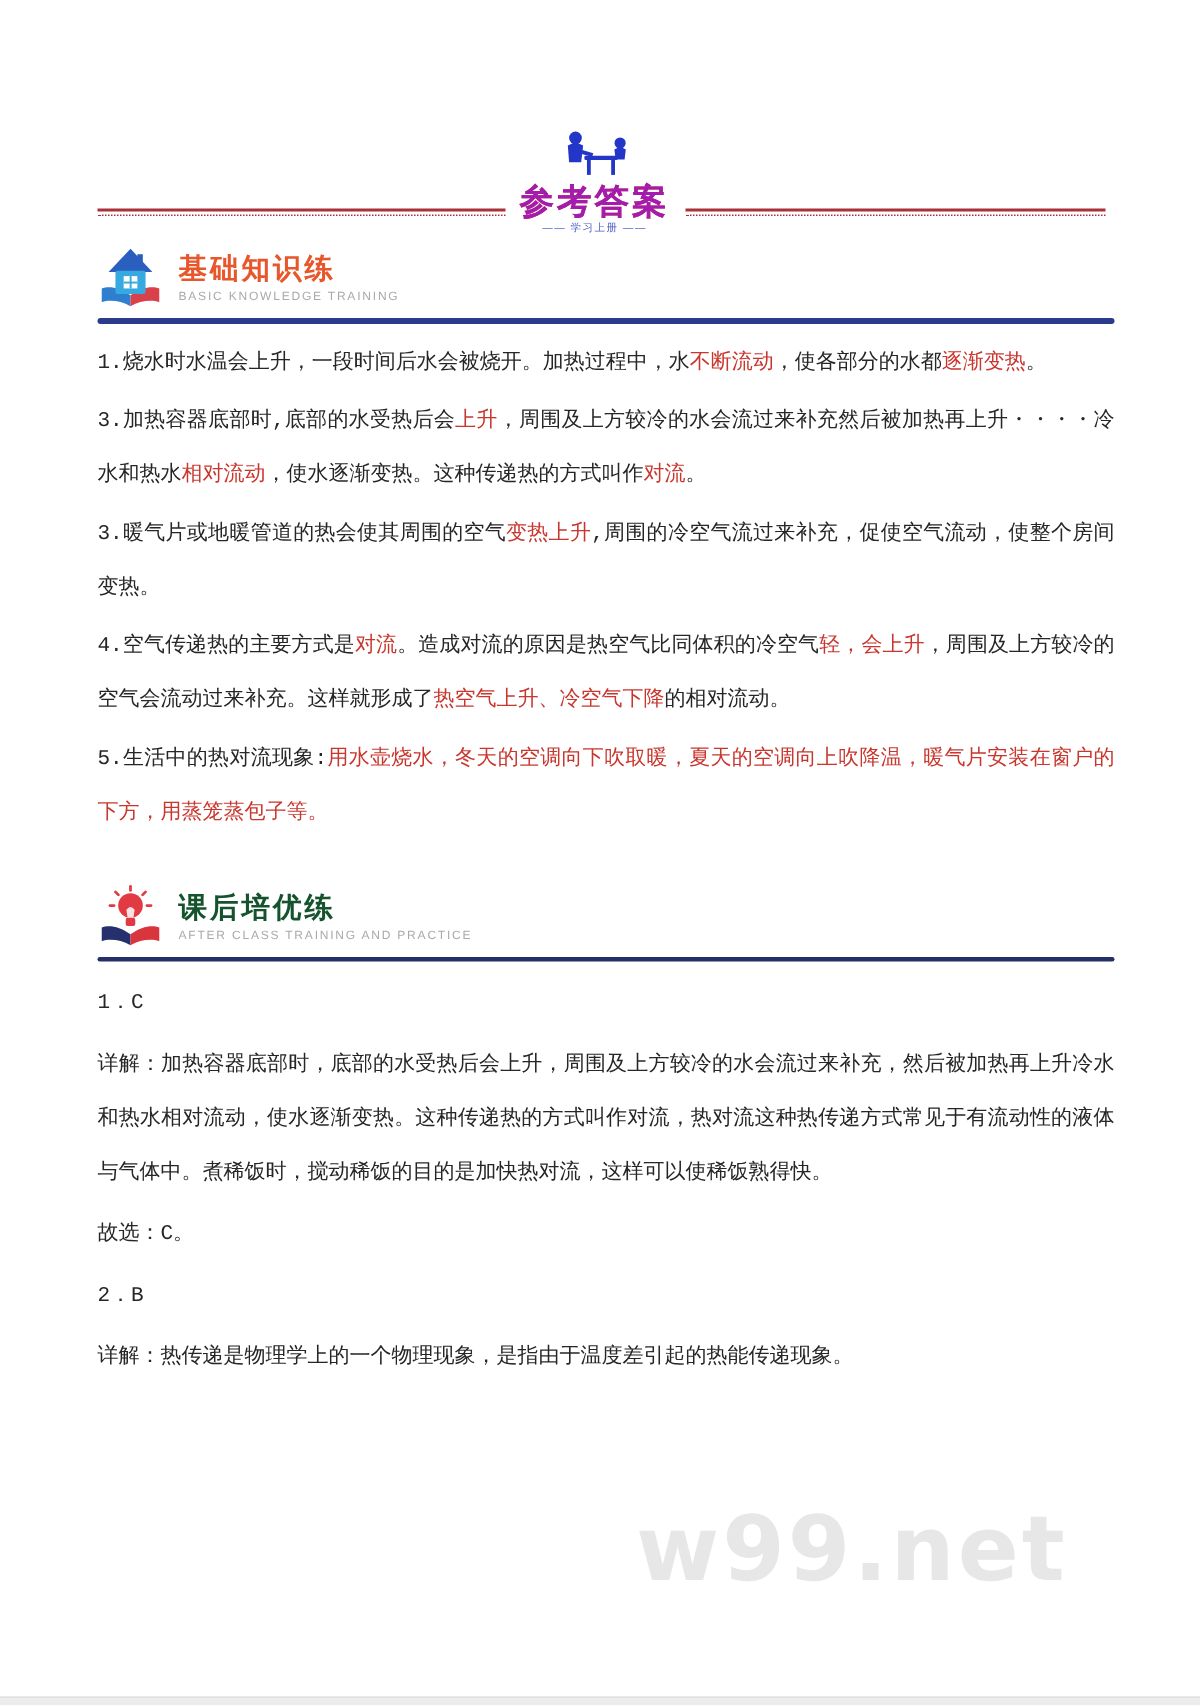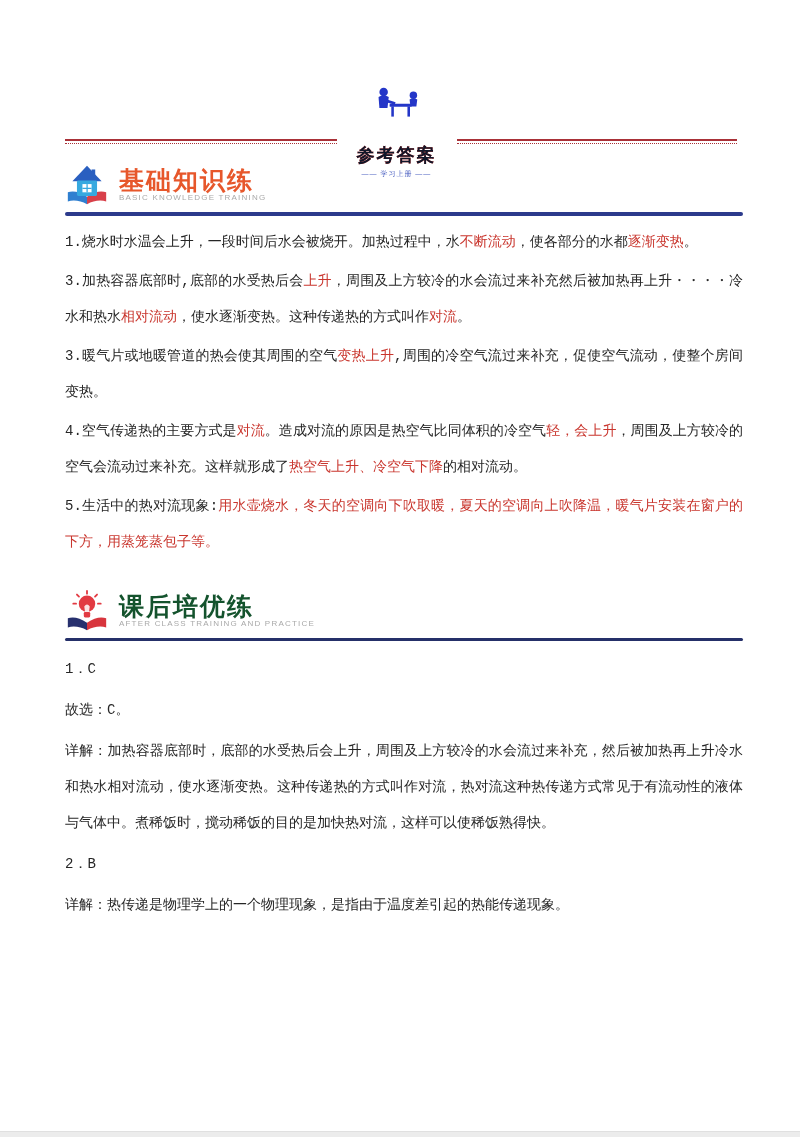--- a/index.html
+++ b/index.html
@@ -13,32 +13,32 @@
   
   .hdr{position:absolute;top:0;left:0;width:100%;height:160px;}
   .hdr-line{position:absolute;top:139px;height:2px;
     border-top:2px solid #a93138;border-bottom:1px dotted #a93138;}
   .hdr-line-left{left:65px;width:272px;}
   .hdr-line-right{left:457px;width:280px;}
   .hdr-center{position:absolute;left:50%;top:86px;transform:translateX(-52%);
     display:flex;flex-direction:column;align-items:center;width:180px;}
   .hdr-icon{width:52px;height:34px;}
   .hdr-title{font-family:"Liberation Sans","DejaVu Sans",sans-serif;
-    font-weight:bold;font-size:18px;line-height:28px;letter-spacing:2px;
-    color:#0f172a;text-shadow:0 0 .4px #e8281e;margin-top:21px;}
+    font-weight:bold;font-size:23px;line-height:28px;letter-spacing:2px;
+    color:#a21caf;text-shadow:0 0 .4px #e8281e;}
   .hdr-sub{margin-top:1px;font-family:"Liberation Sans",sans-serif;
     font-size:7px;line-height:8px;color:#4a5fc1;letter-spacing:1px;}
   
   .content{position:absolute;top:160px;left:65px;width:678px;}
   
   .badge{display:flex;align-items:center;gap:10px;height:46px;margin-top:2px;}
   .badge-icon{width:44px;height:42px;flex:0 0 auto;}
   .badge-text{display:flex;flex-direction:column;}
   .badge-title{font-family:"Liberation Sans","DejaVu Sans",sans-serif;
-    font-weight:bold;font-size:25px;line-height:26px;letter-spacing:2px;}
+    font-weight:bold;font-size:19px;line-height:26px;letter-spacing:2px;}
   .badge-title-1{color:#e7572b;}
   .badge-title-2{color:#14532d;}
   .badge-sub{font-family:"Liberation Sans",sans-serif;font-size:8px;
     line-height:10px;color:#a9a9a9;letter-spacing:1.2px;}
   .divider{height:3.5px;margin-top:4px;border-radius:2px;}
   .divider-1{background:#2c3a8c;}
   .divider-2{background:#253069;}
   
   .paras{margin-top:8px;}
   .paras-2{margin-top:10px;}
@@ -128,24 +128,25 @@
           </g>
         </svg>
         <div class="badge-text">
           <div class="badge-title badge-title-2">课后培优练</div>
           <div class="badge-sub">AFTER CLASS TRAINING AND PRACTICE</div>
         </div>
       </div>
       <div class="divider divider-2"></div>
       <div class="paras paras-2">
           <div class="para"><span class="seg-body">1．C</span></div>
+          <div class="para"><span class="seg-body">详解：加热容器底部时，底部的水受热后会上升，周围及上方较冷的水会流过来补充，然后被加热再上升冷水和热水相对流动，使水逐渐变热。这种传递热的方式叫作对流，热对流这种热传递方式常见于有流动性的液体与气体中。煮稀饭时，搅动稀饭的目的是加快热对流，这样可以使稀饭熟得快。</span></div>
           <div class="para"><span class="seg-body">故选：C。</span></div>
-          <div class="para"><span class="seg-body">详解：加热容器底部时，底部的水受热后会上升，周围及上方较冷的水会流过来补充，然后被加热再上升冷水和热水相对流动，使水逐渐变热。这种传递热的方式叫作对流，热对流这种热传递方式常见于有流动性的液体与气体中。煮稀饭时，搅动稀饭的目的是加快热对流，这样可以使稀饭熟得快。</span></div>
           <div class="para"><span class="seg-body">2．B</span></div>
           <div class="para"><span class="seg-body">详解：热传递是物理学上的一个物理现象，是指由于温度差引起的热能传递现象。</span></div>
         </div>
     </section>
 
   </div>
 
+  <div class="watermark">w99.net</div>
   <div class="bottom-strip"></div>
 
 </div>
 
 </body></html>

